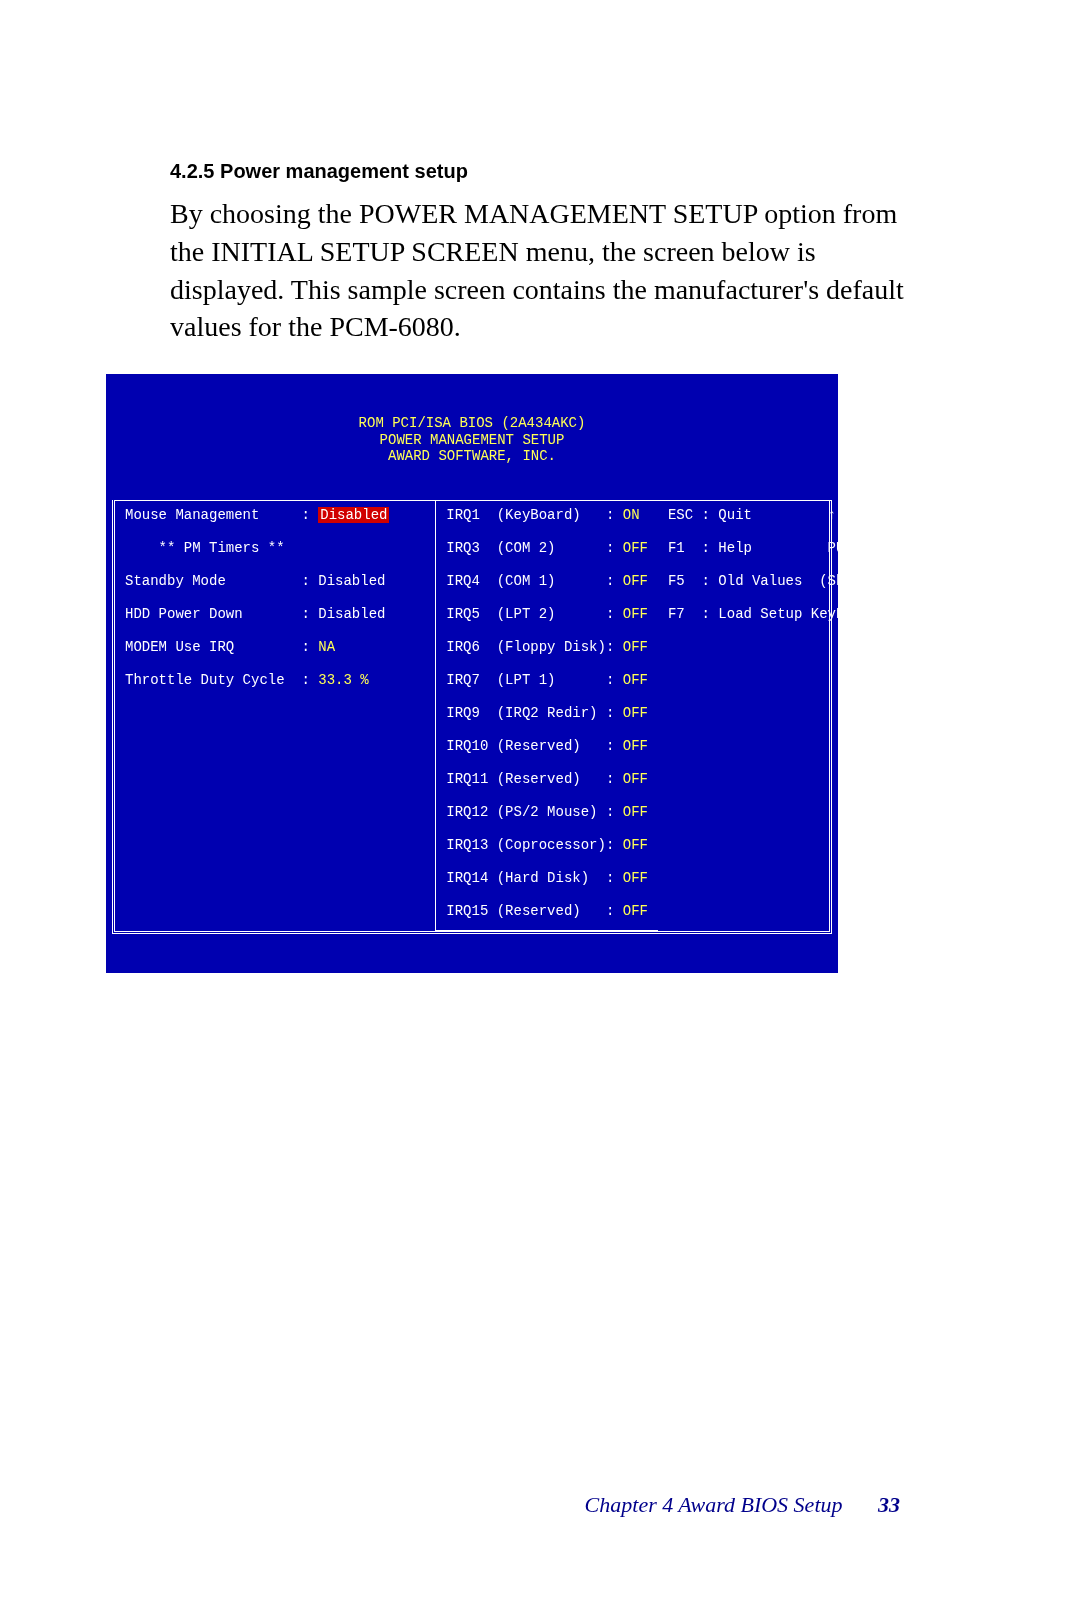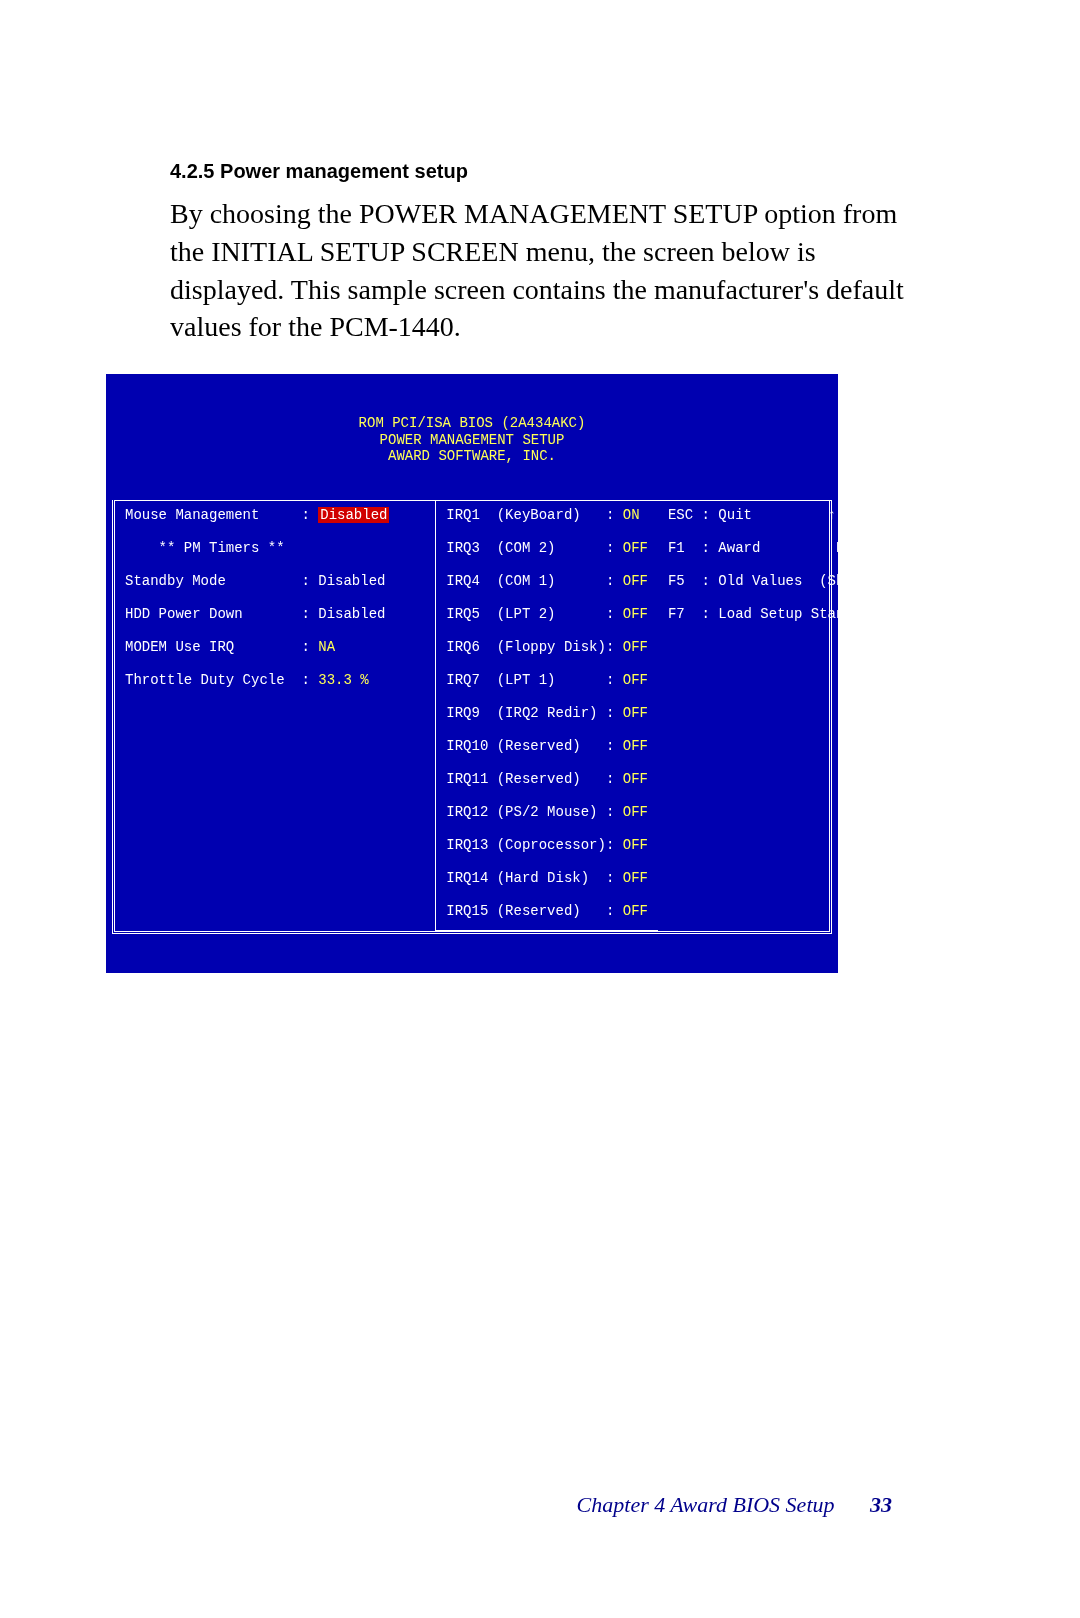--- a/index.html
+++ b/index.html
@@ -82,37 +82,37 @@
   .figure-caption {
     font-family: Arial, Helvetica, sans-serif;
     font-weight: bold;
     font-size: 23px;
     text-align: center;
     margin-top: 20px;
   }
   .footer {
     position: absolute;
     bottom: 100px;
-    right: 188px;
+    right: 180px;
     font-family: "Times New Roman", Times, serif;
     font-style: italic;
     color: #00008b;
     font-size: 22px;
   }
   .footer .pagenum {
     font-weight: bold;
     margin-left: 30px;
   }
 </style>
 </head>
 <body>
 
 <div class="page">
   <div class="section-heading">4.2.5 Power management setup</div>
-  <div class="body-text">By choosing the POWER MANAGEMENT SETUP option from the INITIAL SETUP SCREEN menu, the screen below is displayed. This sample screen contains the manufacturer's default values for the PCM-1440.</div>
+  <div class="body-text">By choosing the POWER MANAGEMENT SETUP option from the INITIAL SETUP SCREEN menu, the screen below is displayed. This sample screen contains the manufacturer's default values for the PCM-6080.</div>
 
   <div class="bios-box">
     <div class="bios-header"><span>ROM PCI/ISA BIOS (2A434AKC)</span>
 <span>POWER MANAGEMENT SETUP</span>
 <span>AWARD SOFTWARE, INC.</span></div>
     <div class="bios-body">
       <div class="bios-left"><span class="row"><span class="label-w">Mouse Management     : </span><span class="sel">Disabled</span></span>
 <span class="row"><span class="label-w">    ** PM Timers **</span></span>
 <span class="row"><span class="label-w">Standby Mode         : </span><span class="val-w">Disabled</span></span>
 <span class="row"><span class="label-w">HDD Power Down       : </span><span class="val-w">Disabled</span></span>
@@ -127,23 +127,23 @@
 <span class="row"><span class="label-w">IRQ6  (Floppy Disk): </span><span class="val-y">OFF</span></span>
 <span class="row"><span class="label-w">IRQ7  (LPT 1)      : </span><span class="val-y">OFF</span></span>
 <span class="row"><span class="label-w">IRQ9  (IRQ2 Redir) : </span><span class="val-y">OFF</span></span>
 <span class="row"><span class="label-w">IRQ10 (Reserved)   : </span><span class="val-y">OFF</span></span>
 <span class="row"><span class="label-w">IRQ11 (Reserved)   : </span><span class="val-y">OFF</span></span>
 <span class="row"><span class="label-w">IRQ12 (PS/2 Mouse) : </span><span class="val-y">OFF</span></span>
 <span class="row"><span class="label-w">IRQ13 (Coprocessor): </span><span class="val-y">OFF</span></span>
 <span class="row"><span class="label-w">IRQ14 (Hard Disk)  : </span><span class="val-y">OFF</span></span>
 <span class="row"><span class="label-w">IRQ15 (Reserved)   : </span><span class="val-y">OFF</span></span></div>
         <div class="bios-right-bottom"><span class="row label-w">ESC : Quit         ↑↓→← : Select Item</span>
-<span class="row label-w">F1  : Award         PU/PD/+/- : Modify</span>
+<span class="row label-w">F1  : Help         PU/PD/+/- : Figure</span>
 <span class="row label-w">F5  : Old Values  (Shift)F2 : Color</span>
-<span class="row label-w">F7  : Load Setup Standby</span></div>
+<span class="row label-w">F7  : Load Setup KeyBoard</span></div>
       </div>
     </div>
   </div>
 
 </div>
 
 <div class="footer">
   <span>Chapter 4  Award BIOS Setup</span>
   <span class="pagenum">33</span>
 </div>

